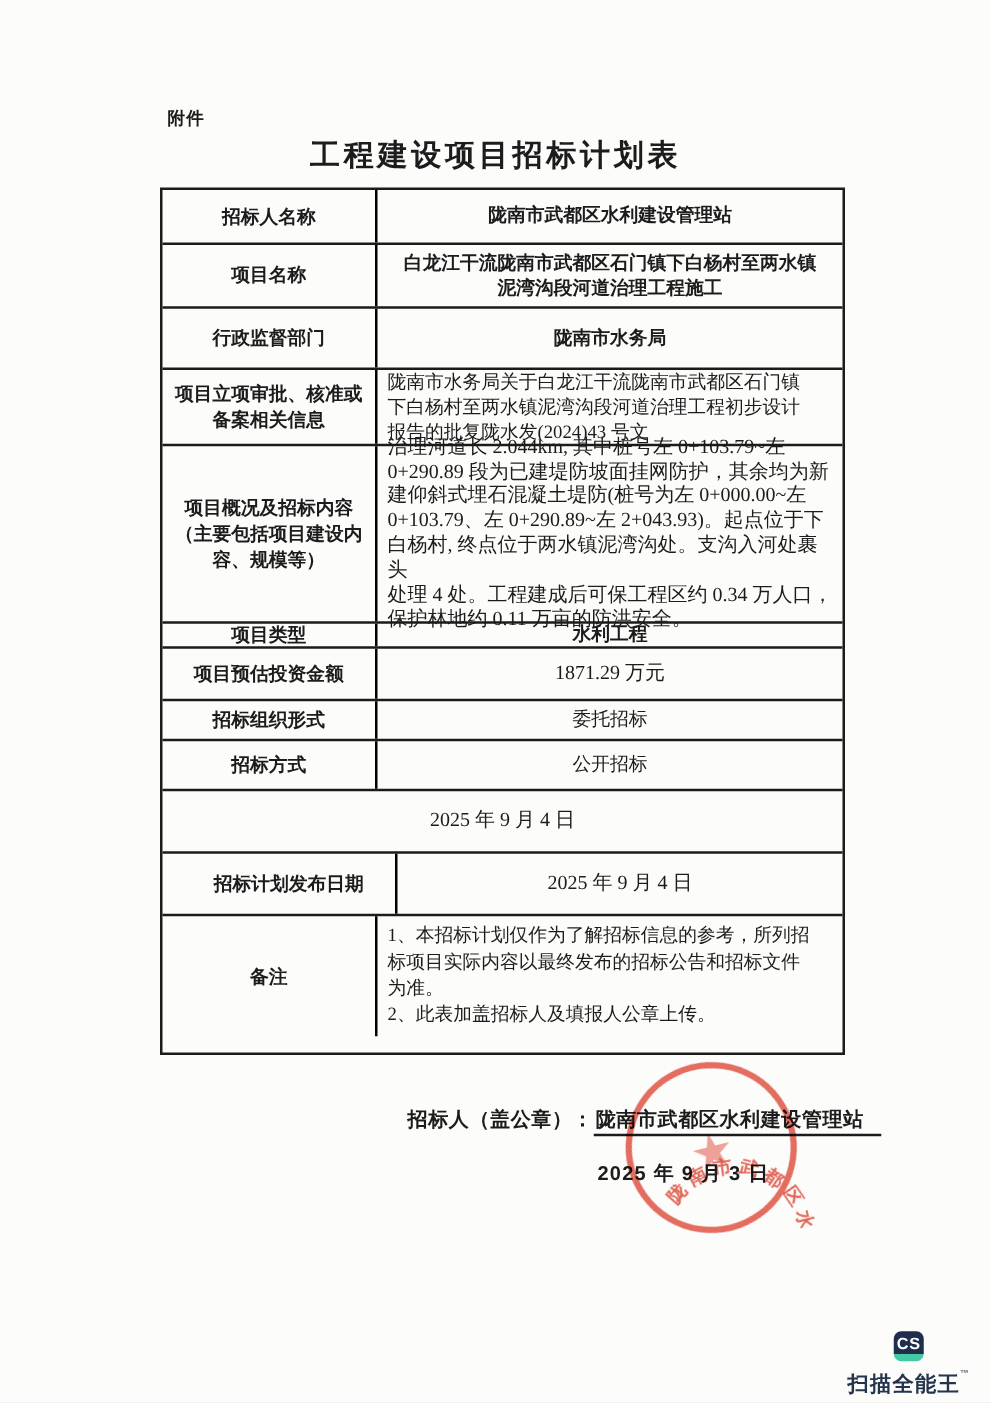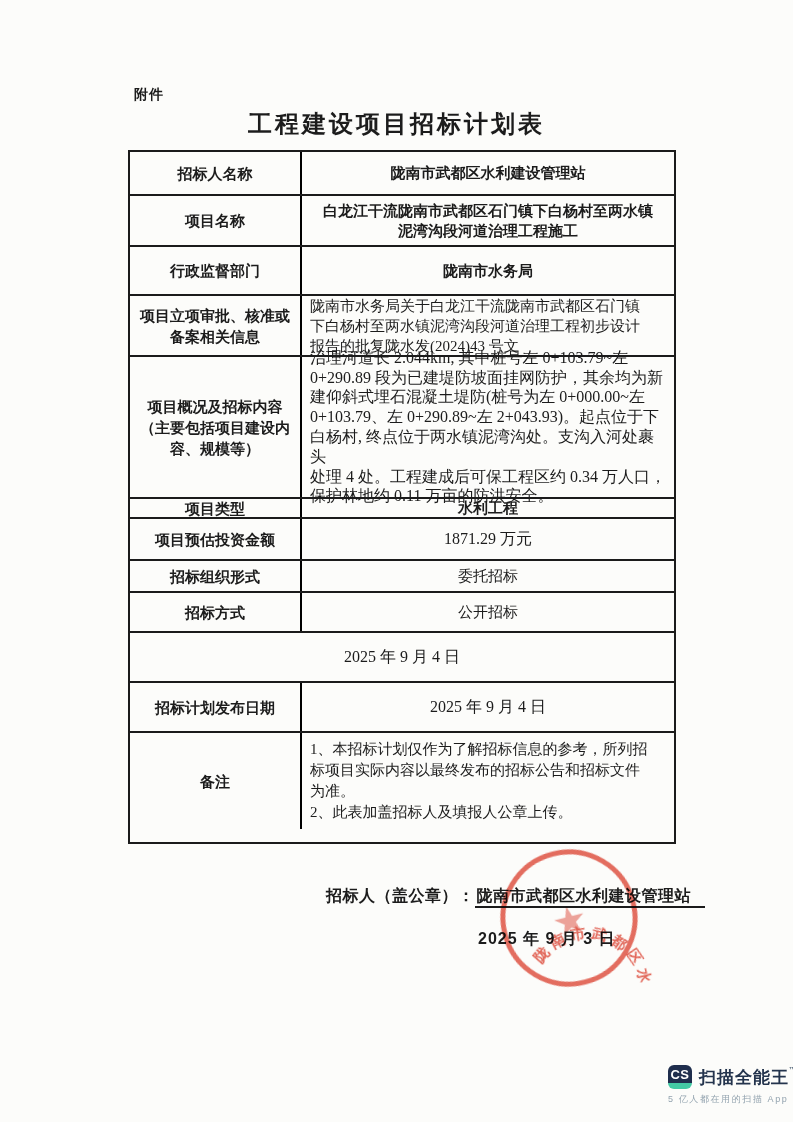--- a/index.html
+++ b/index.html
@@ -40,21 +40,21 @@
   .value.serif{font-family:"Liberation Serif",serif;font-size:16px;}
   .value.left{
     justify-content:flex-start;text-align:left;
     font-family:"Liberation Serif",serif;
   }
   .value .pre{white-space:pre-line;}
   
   .r1{height:42px;} .r2{height:51px;} .r3{height:49px;}
   .r4{height:61px;} .r5{height:142px;} .r6{height:20px;}
   .r7{height:42px;} .r8{height:32px;} .r9{height:40px;}
-  .r10{height:50px;} .r11{height:50px;} .r12{height:98px;}
+  .r10{height:50px;} .r11{height:50px;padding-left:16px;} .r12{height:98px;}
   .r5 .value{line-height:19.8px;font-size:16px;}
   .r12 .value{line-height:21px;}
 
   .footer-sign{
     position:absolute;left:326px;top:886px;
     font-size:16px;font-weight:600;letter-spacing:.5px;white-space:nowrap;
   }
   .footer-sign .signer{
     border-bottom:2px solid #1b1b1b;padding:0 14px 2px 2px;
   }
@@ -64,21 +64,21 @@
   }
   .seal{
     position:absolute;left:494px;top:838px;width:150px;height:160px;
     transform:rotate(-14deg);
     mix-blend-mode:multiply;opacity:.85;filter:blur(.3px);
     pointer-events:none;
   }
   .scanner-mark{
     position:absolute;left:668px;top:1065px;width:118px;
   }
-  .brand-row{display:flex;align-items:center;gap:7px;}
+  .brand-row{display:flex;align-items:center;gap:7px;flex-direction:column;}
   .cs-badge{
     width:24px;height:24px;border-radius:6px;flex:0 0 24px;
     background:linear-gradient(180deg,#1f2e4d 0 76%,#43c9a4 76% 100%);
     color:#fff;font-size:13px;font-weight:bold;
     display:flex;align-items:flex-start;justify-content:center;
     line-height:19px;letter-spacing:.5px;
   }
   .brand-name{
     font-size:17px;font-weight:bold;color:#24344d;letter-spacing:1px;white-space:nowrap;
   }

